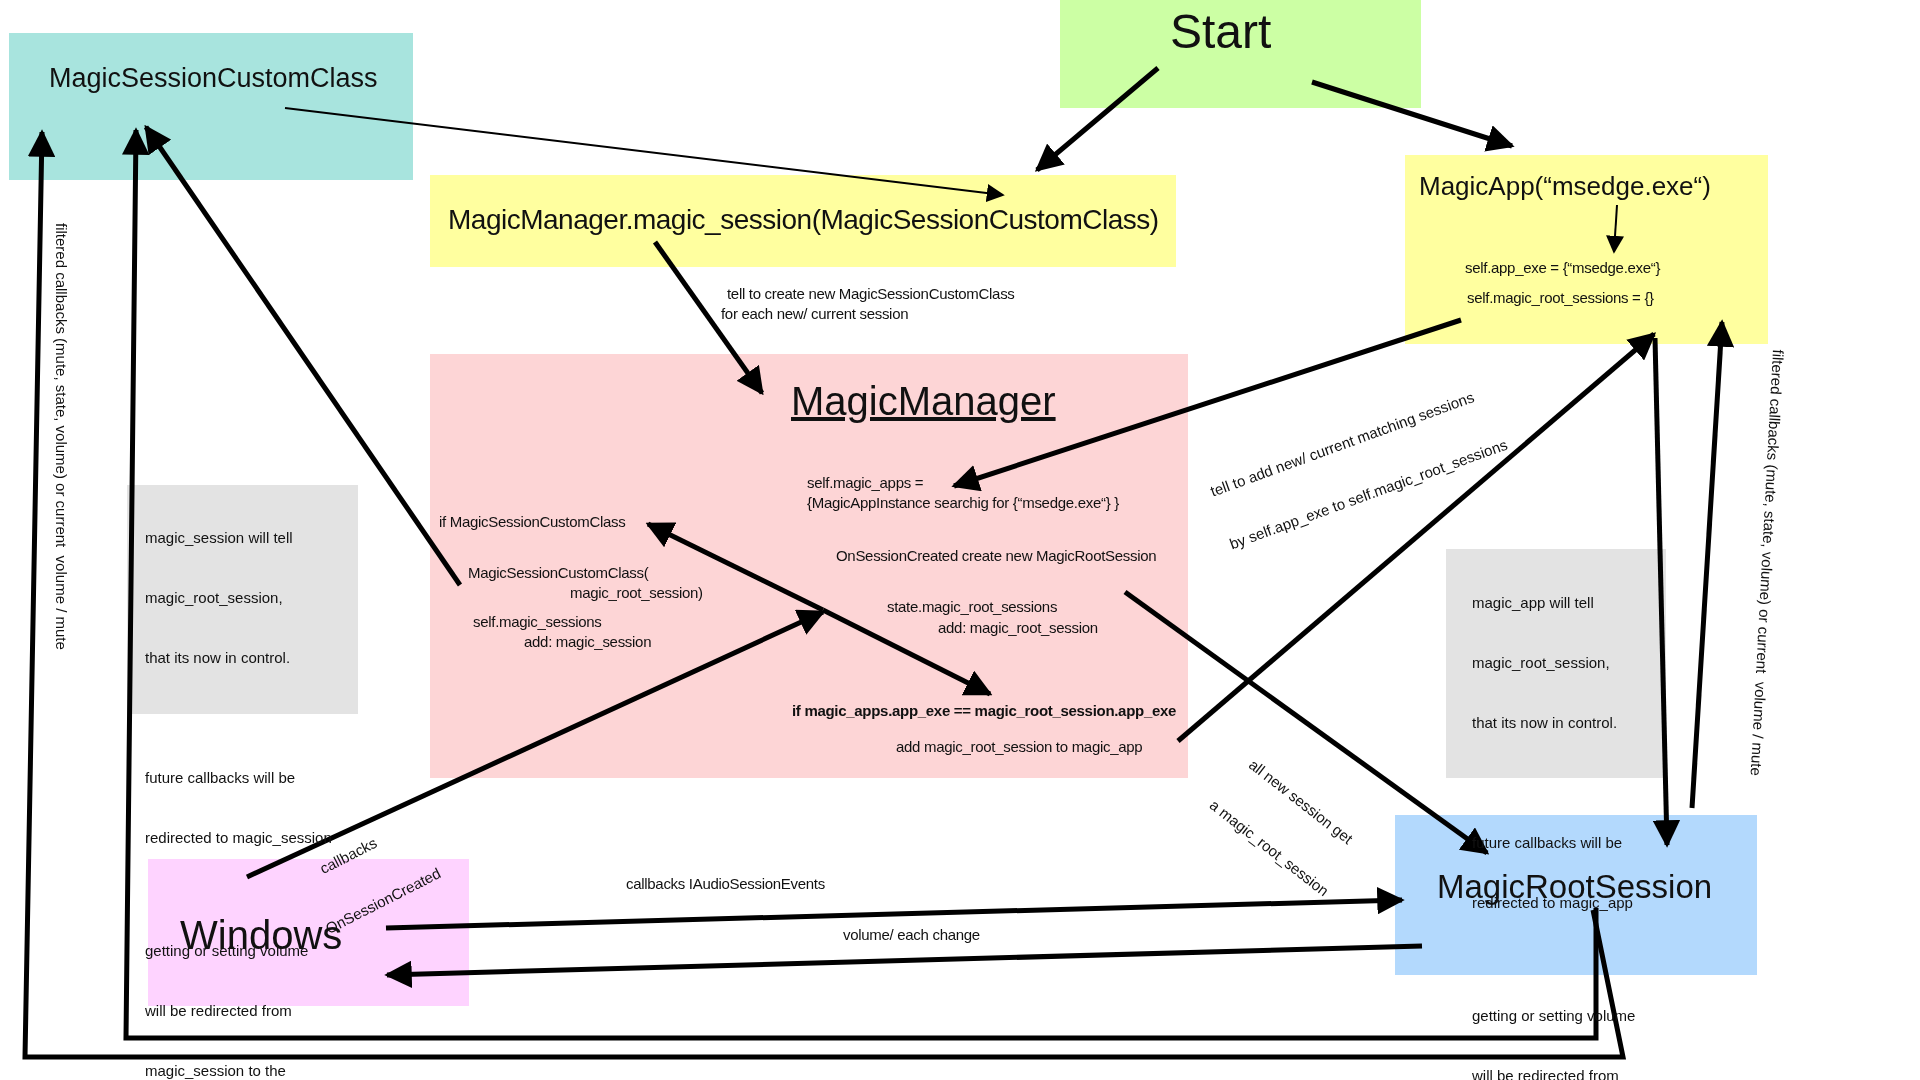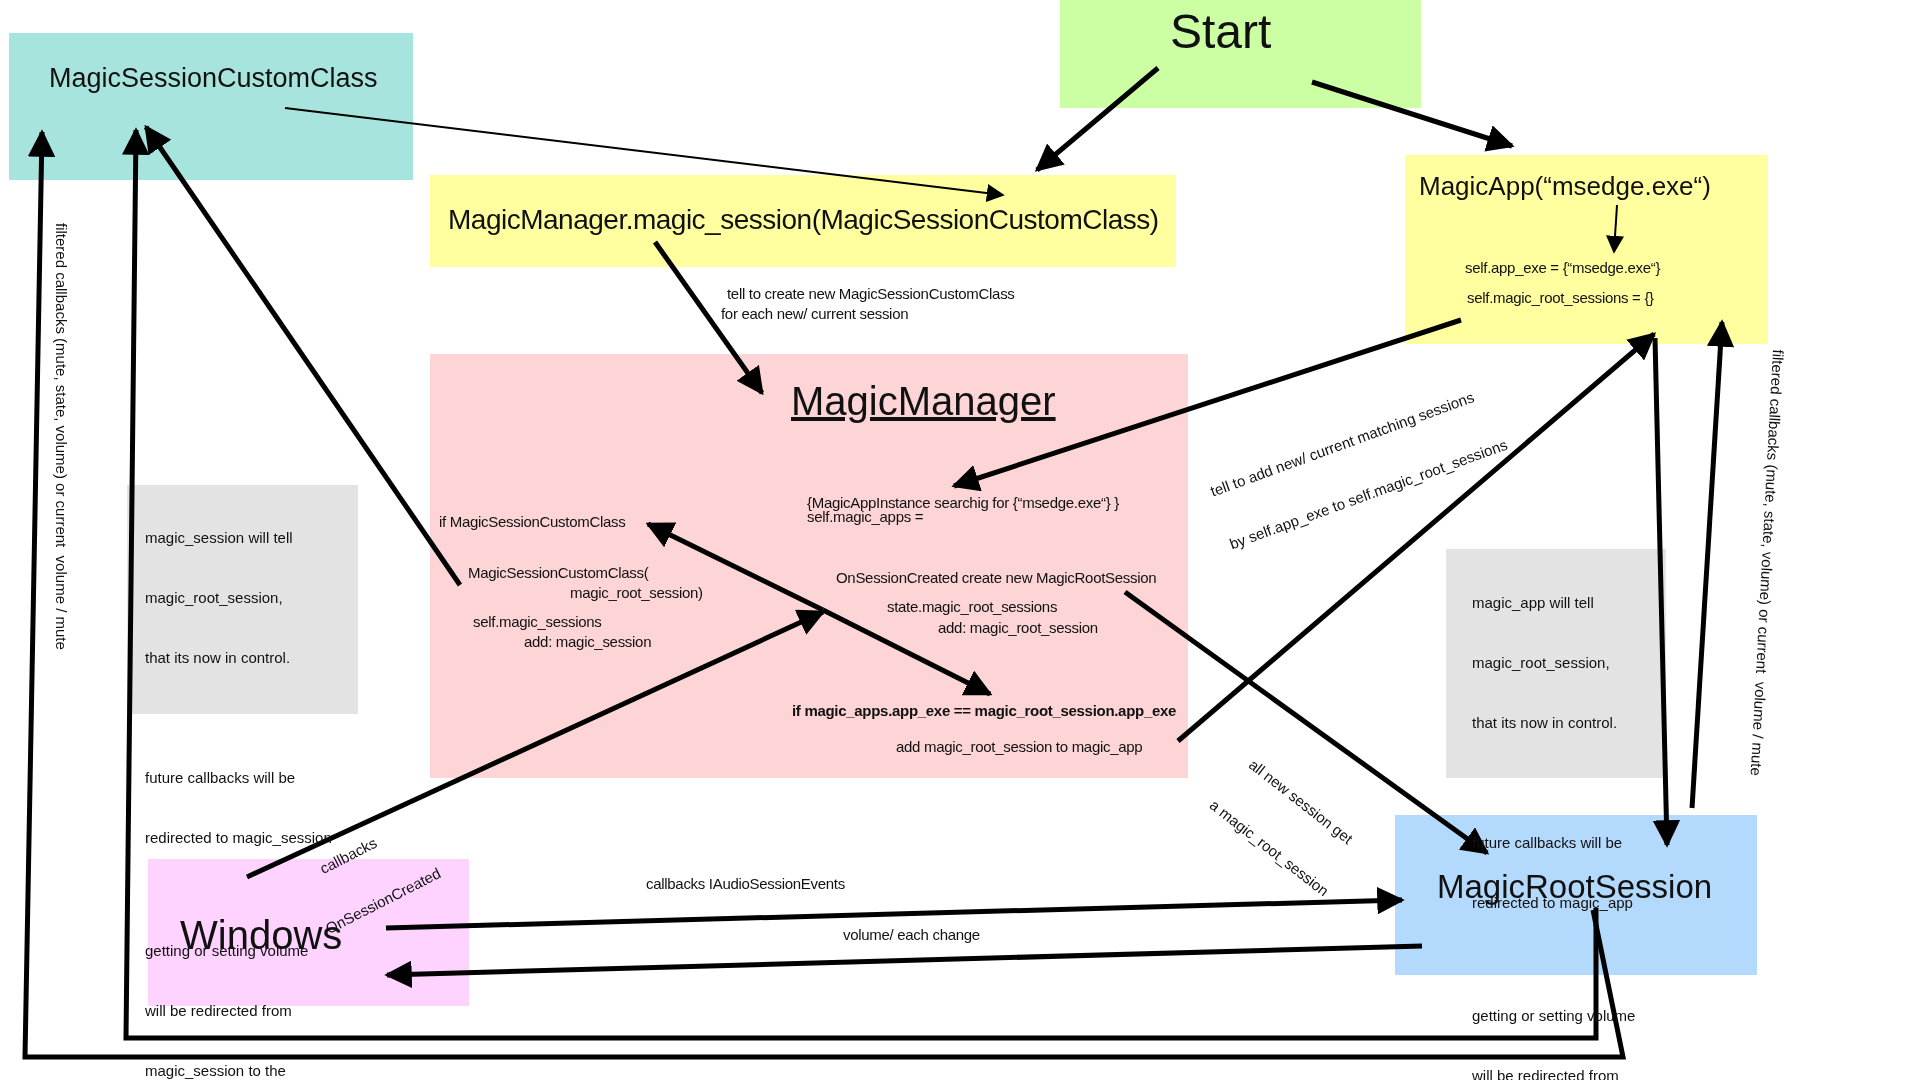--- a/index.html
+++ b/index.html
@@ -73,28 +73,28 @@
 </svg>
 
 <div class="t big" style="left:49px;top:62px;">MagicSessionCustomClass</div>
 <div class="t" style="left:1170px;top:2px;font-size:48px;">Start</div>
 <div class="t big" style="left:448px;top:202px;font-size:28px;letter-spacing:-0.5px;">MagicManager.magic_session(MagicSessionCustomClass)</div>
 <div class="t mid" style="left:1419px;top:170px;font-size:26px;">MagicApp(“msedge.exe“)</div>
 <div class="t small" style="left:1465px;top:259px;">self.app_exe = {“msedge.exe“}</div>
 <div class="t small" style="left:1467px;top:289px;">self.magic_root_sessions = {}</div>
 
 <div class="t" style="left:791px;top:376px;font-size:40px;text-decoration:underline;">MagicManager</div>
-<div class="t small" style="left:807px;top:474px;margin-top:34px;">self.magic_apps =</div>
+<div class="t small" style="left:807px;top:474px;">self.magic_apps =</div>
 <div class="t small" style="left:807px;top:494px;">{MagicAppInstance searchig for {“msedge.exe“} }</div>
 <div class="t small" style="left:439px;top:513px;text-align:right;">if MagicSessionCustomClass</div>
 <div class="t small" style="left:468px;top:564px;">MagicSessionCustomClass(</div>
 <div class="t small" style="left:570px;top:584px;">magic_root_session)</div>
 <div class="t small" style="left:473px;top:613px;">self.magic_sessions</div>
 <div class="t small" style="left:524px;top:633px;">add: magic_session</div>
-<div class="t small" style="left:836px;top:569px;">OnSessionCreated create new MagicRootSession</div>
+<div class="t small" style="left:836px;top:547px;">OnSessionCreated create new MagicRootSession</div>
 <div class="t small" style="left:887px;top:598px;">state.magic_root_sessions</div>
 <div class="t small" style="left:938px;top:619px;">add: magic_root_session</div>
 <div class="t small" style="left:792px;top:702px;font-weight:bold;">if magic_apps.app_exe == magic_root_session.app_exe</div>
 <div class="t small" style="left:896px;top:738px;">add magic_root_session to magic_app</div>
 
 <div class="t" style="left:180px;top:910px;font-size:40px;">Windows</div>
 <div class="t" style="left:1437px;top:866px;font-size:33px;">MagicRootSession</div>
 
 <div class="t note" style="left:145px;top:488px;">
   <div>magic_session will tell</div>
@@ -129,21 +129,21 @@
 <div class="t small" style="left:1195px;top:448px;transform:rotate(-20deg);transform-origin:0 0;letter-spacing:0;">
   <div>tell to add new/ current matching sessions</div>
   <div>by self.app_exe to self.magic_root_sessions</div>
 </div>
 
 <div class="t small" style="left:280px;top:838px;transform:rotate(-27deg);transform-origin:0 0;letter-spacing:0;">
   <div style="padding-left:22px;">callbacks</div>
   <div>OnSessionCreated</div>
 </div>
 
-<div class="t small" style="left:626px;top:875px;margin-left:20px;">callbacks IAudioSessionEvents</div>
+<div class="t small" style="left:626px;top:875px;">callbacks IAudioSessionEvents</div>
 <div class="t small" style="left:843px;top:926px;">volume/ each change</div>
 
 <div class="t small" style="left:1275px;top:722px;transform:rotate(38deg);transform-origin:0 0;letter-spacing:0;">
   <div style="padding-left:6px;">all new session get</div>
   <div>a magic_root_session</div>
 </div>
 
 <div class="t small" style="left:70px;top:223px;transform:rotate(90deg);transform-origin:0 0;letter-spacing:0;">filtered callbacks (mute, state, volume) or current  volume / mute</div>
 <div class="t small" style="left:1787px;top:350px;transform:rotate(93deg);transform-origin:0 0;letter-spacing:0;">filtered callbacks (mute, state, volume) or current  volume / mute</div>
 

